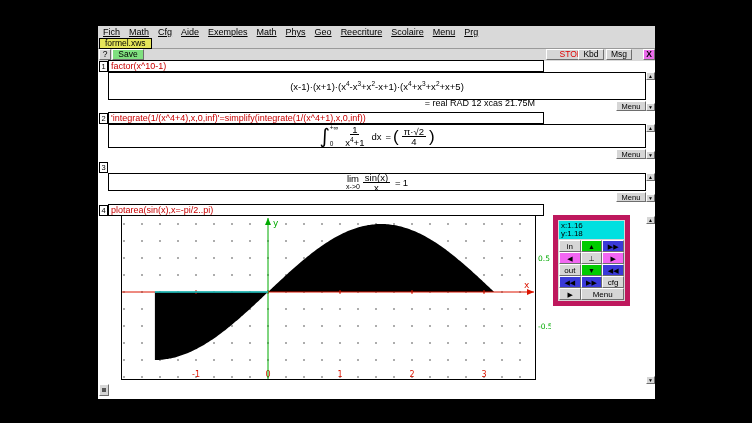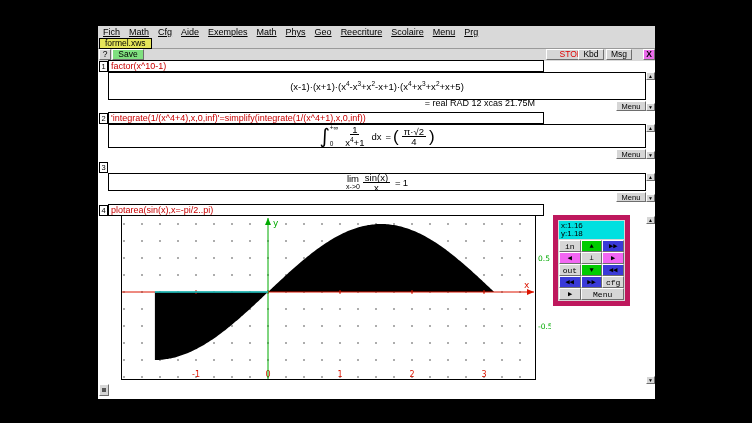--- a/index.html
+++ b/index.html
@@ -50,21 +50,21 @@
   .lim-sub { font-size:7px; line-height:7px; }
 
   
   .plot-svg { position:absolute; left:23px; top:189px; }
   .plot-svg text { font-family:"DejaVu Sans",sans-serif; }
 
   
   .graph-panel { position:absolute; left:455px; top:189px; width:77px; background:#d6d6d6; border:5px solid #be185d; padding:1px; }
   .coords { background:#00e0e0; font-size:8px; line-height:8px; padding:1px 2px; color:#000; margin-bottom:1px; }
   .gbtn-row { display:flex; }
-  .gbtn { flex:1; height:12px; font-size:7px; line-height:9px; text-align:center; padding:0; font-family:Liberation Mono, monospace;
+  .gbtn { flex:1; height:12px; font-size:7px; line-height:9px; text-align:center; padding:0; font-family:Liberation Sans, sans-serif;
           background:#d6d6d6; border-top:1px solid #fff; border-left:1px solid #fff; border-right:1px solid #6e6e6e; border-bottom:1px solid #6e6e6e; }
   .gbtn.txt { font-size:8px; }
   .g-green { background:#00cc00; }
   .g-magenta { background:#f266f2; }
   .g-blue { background:#3a3ad8; }
   .gmenu { flex:2; }
 
   .corner { position:absolute; left:1px; top:358px; width:10px; height:12px; }
   .corner .thumb { width:4px; height:4px; background:#555; margin:3px auto; }
 </style>

